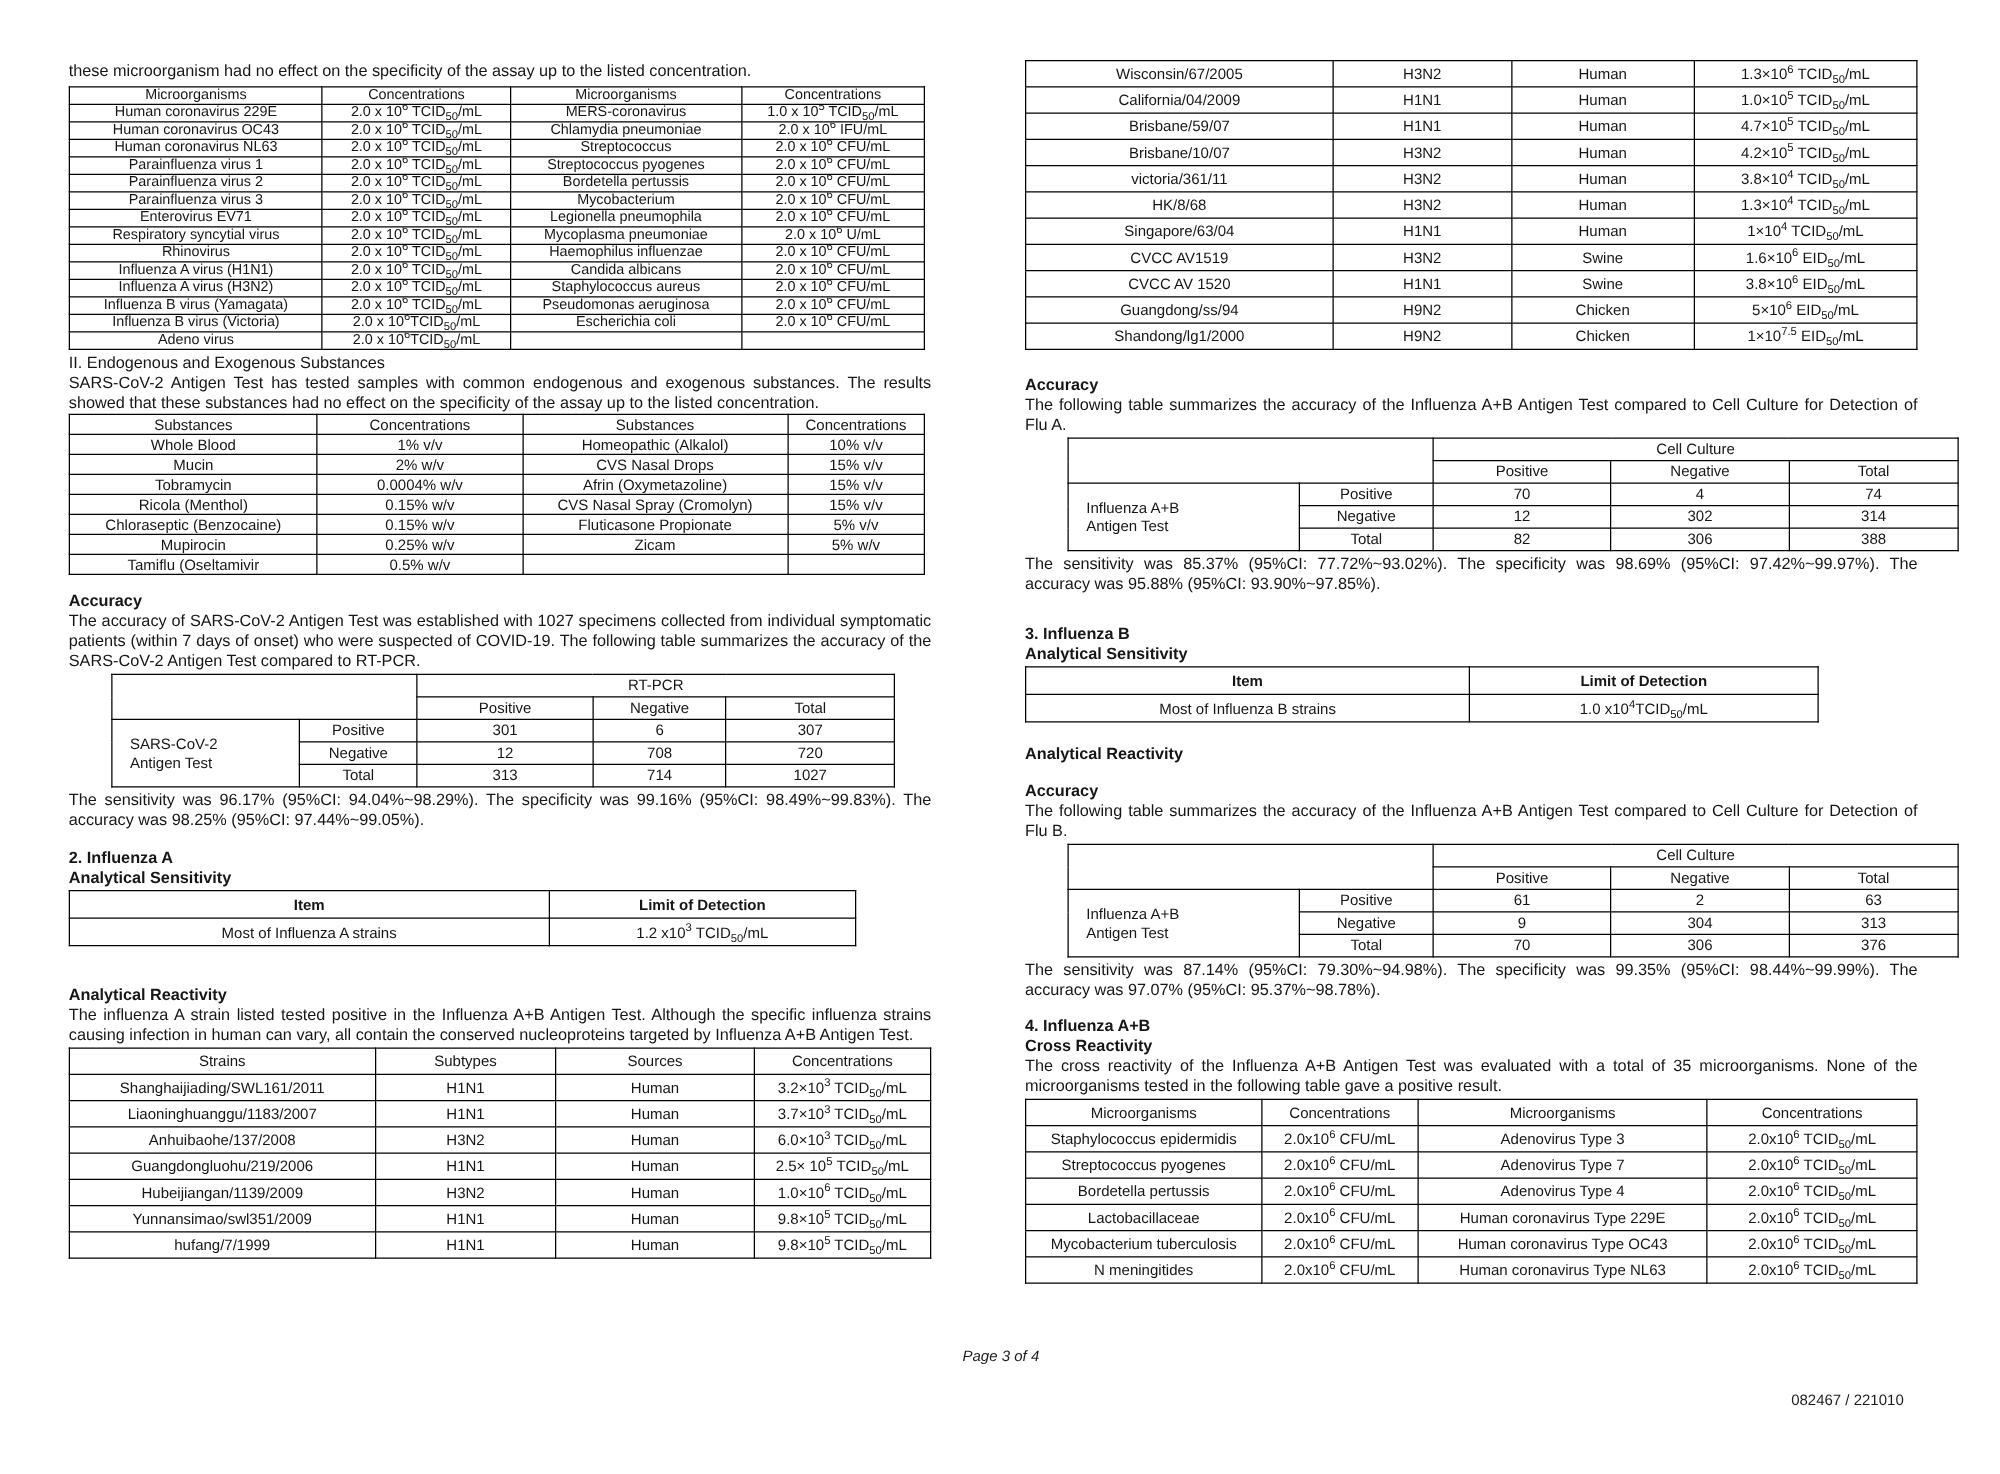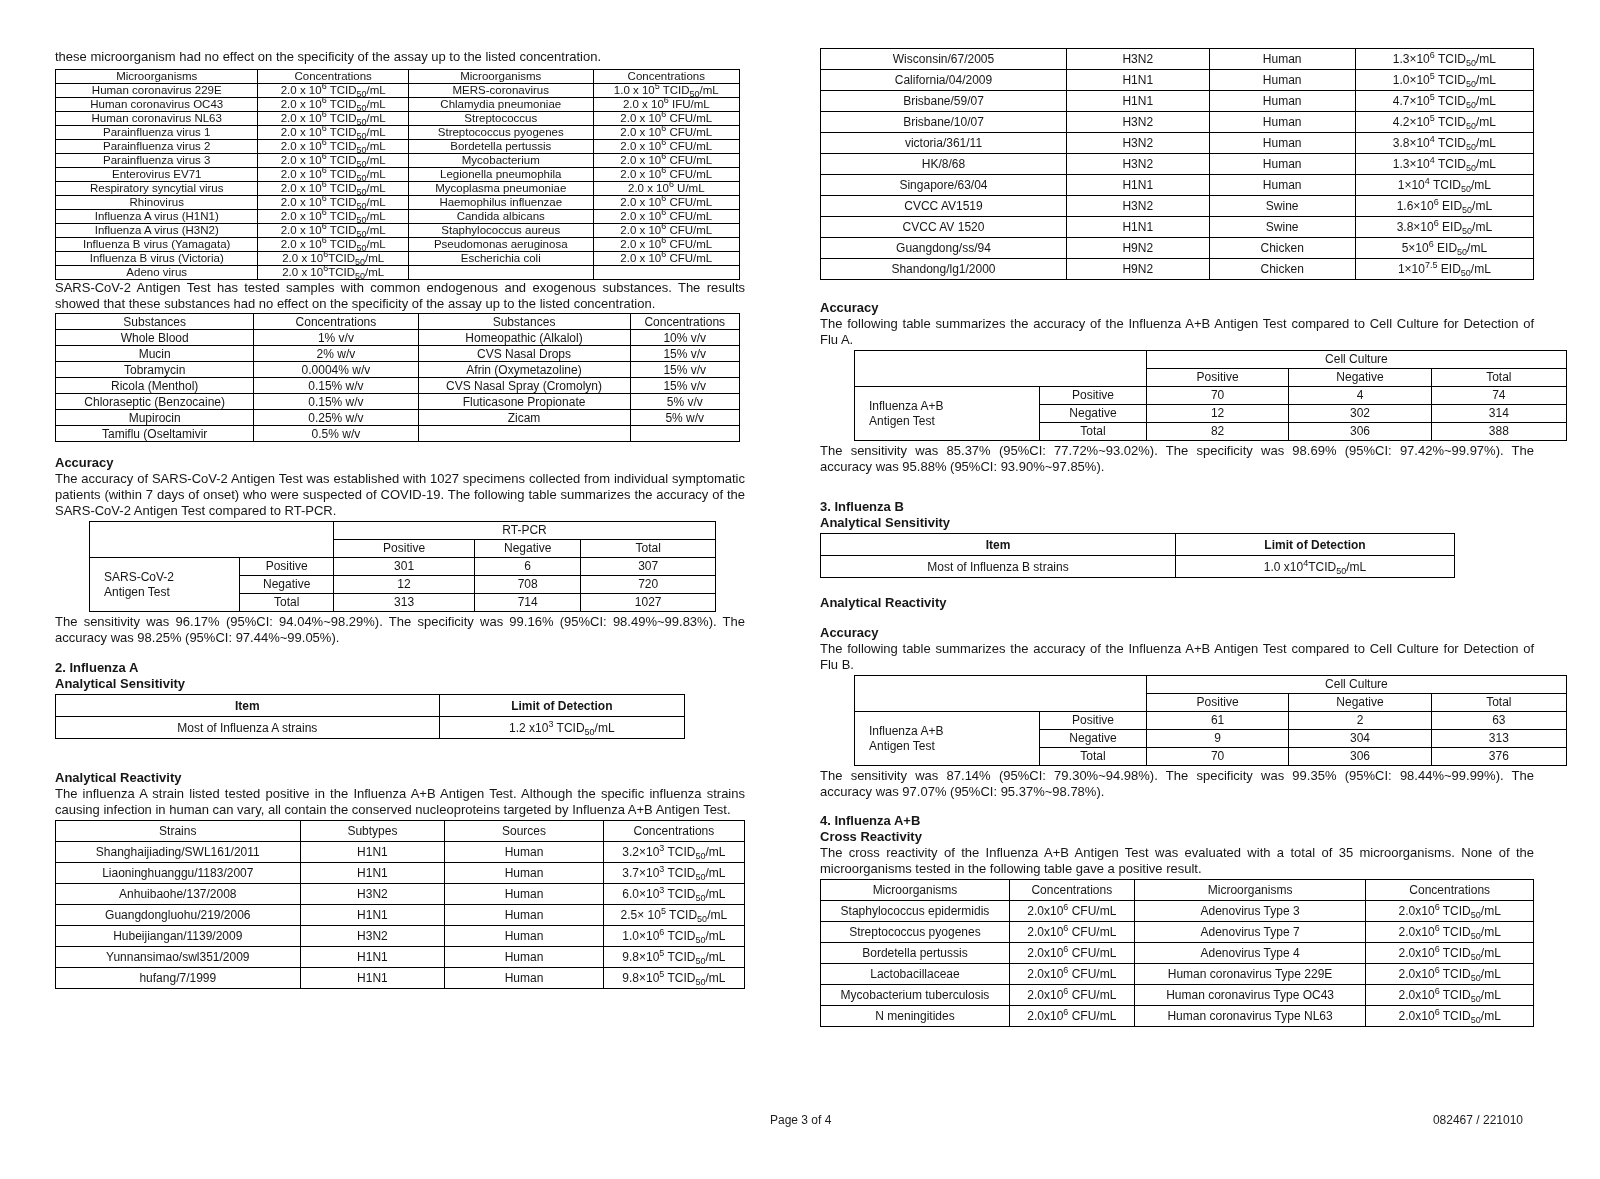--- a/index.html
+++ b/index.html
@@ -48,21 +48,21 @@
   .lod-left { width:630px; }
   .lod-right { width:635px; }
 
   
   .t-rows td, .t-rows th { height:21px; line-height:20px; }
   .t-strains-left { width:690px; margin-top:2px; }
   .t-strains-right { width:714px;border-radius:16px; }
   .t-cross { width:714px; margin-top:2px; }
 
   .footer-item { position:absolute; font-size:12px; line-height:14px; color:#1c1c1c; }
-  .footer-page { left:770px; top:1113px; }
+  .footer-page { left:770px; top:1078px;font-style:italic; }
   .footer-doc  { right:77px; top:1113px; }
 
   .mt2 { margin-top:2px; } .mt13 { margin-top:13px; } .mt14 { margin-top:14px; }
   .mt17 { margin-top:17px; } .mt20 { margin-top:20px; } .mt24 { margin-top:24px; }
   .mt31 { margin-top:31px; }
 </style>
 </head>
 <body>
 
 <div class="col col-left">
@@ -165,20 +165,21 @@
         </tr>
         <tr>
           <td>Adeno virus</td>
           <td>2.0 x 10<sup>6</sup>TCID<sub>50</sub>/mL</td>
           <td></td>
           <td></td>
         </tr>
       </tbody>
     </table>
 
+  <div class="line mt2">II. Endogenous and Exogenous Substances</div>
   <div class="para">SARS-CoV-2 Antigen Test has tested samples with common endogenous and exogenous substances. The results showed that these substances had no effect on the specificity of the assay up to the listed concentration.</div>
 
   <table class="t t-sub">
     <colgroup>
         <col style="width:29%">
         <col style="width:24%">
         <col style="width:31%">
         <col style="width:16%">
       </colgroup>
   <thead>

